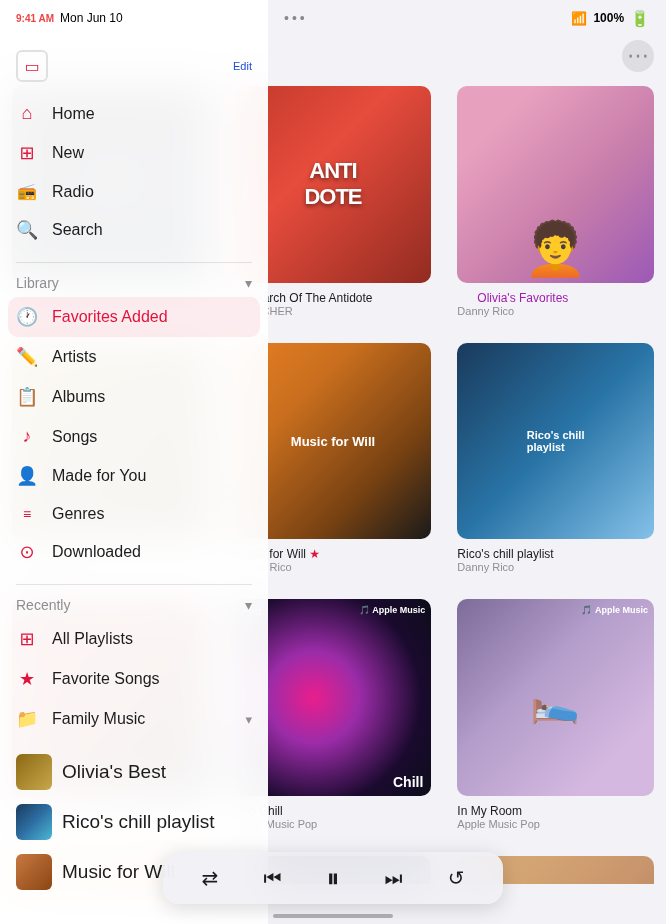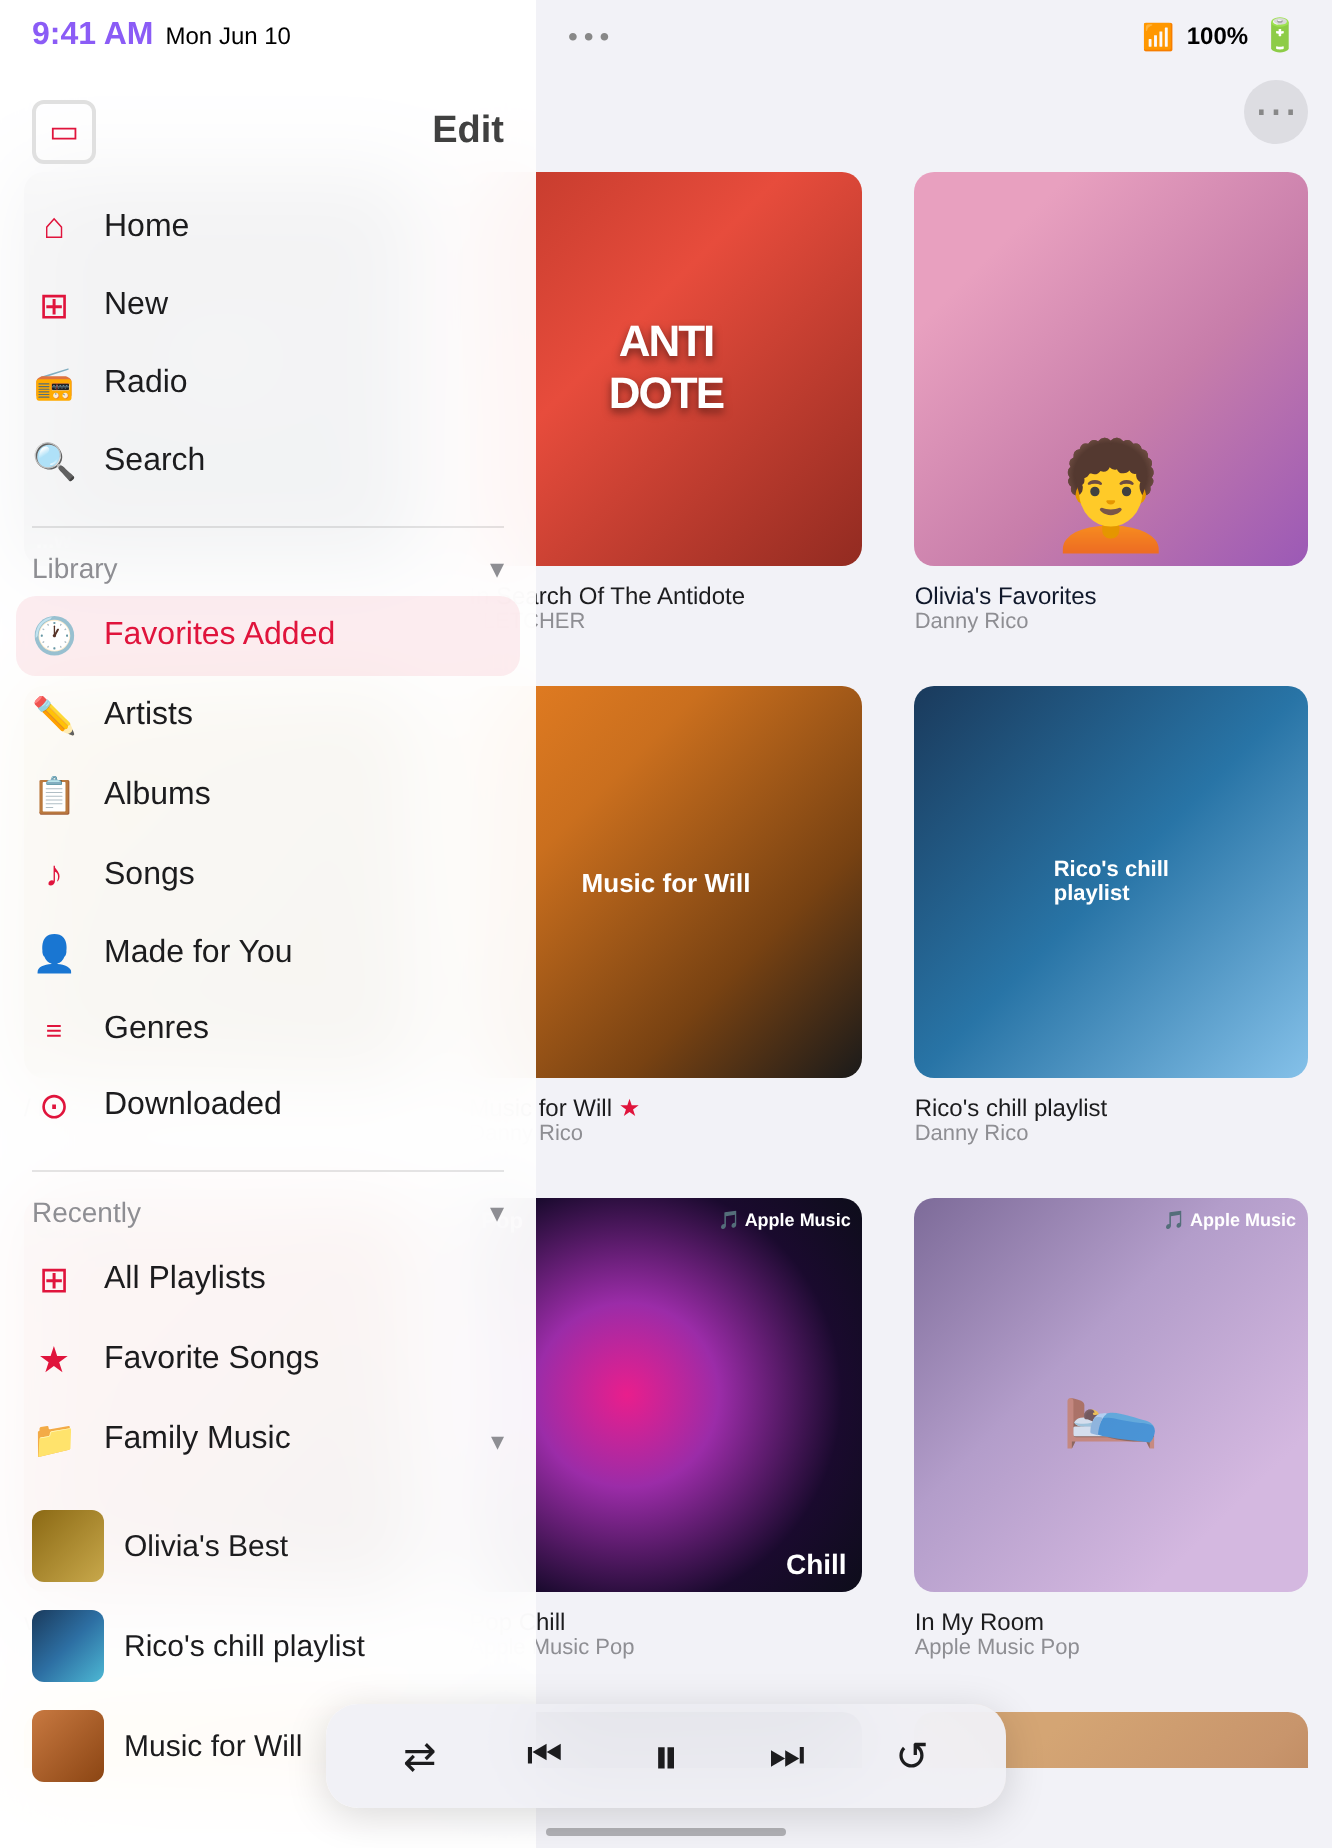--- a/index.html
+++ b/index.html
@@ -45,21 +45,21 @@
       align-items: center;
       justify-content: space-between;
       padding: 10px 16px 8px 16px;
     }
     .sidebar-icon-box {
       width: 32px; height: 32px;
       border: 2px solid #e0e0e0;
       border-radius: 6px;
       display: flex; align-items: center; justify-content: center;
     }
-    .edit-btn { color: #404040; font-size: 19px; font-weight: 700; }
+    .edit-btn { color: #1d4ed8; font-size: 11px; font-weight: 400; }
 
     .nav-section { padding: 4px 0 8px 0; }
     .nav-item {
       display: flex;
       align-items: center;
       padding: 9px 16px;
       gap: 14px;
       cursor: pointer;
     }
     .nav-item .icon { font-size: 18px; color: #e0143c; width: 22px; text-align: center; }
@@ -88,21 +88,21 @@
       border-radius: 6px;
       object-fit: cover;
       background: #ccc;
       flex-shrink: 0;
       overflow: hidden;
     }
     .playlist-thumb.olivia { background: linear-gradient(135deg, #8b6914, #c8a84b); }
     .playlist-thumb.rico { background: linear-gradient(135deg, #1a3a5c, #2d6fa3, #4db8d4); }
     .playlist-thumb.danny { background: linear-gradient(135deg, #4a4a4a, #888); }
     .playlist-thumb.will { background: linear-gradient(135deg, #c87941, #8b4513); }
-    .playlist-label { font-size: 15px; color: #1c1c1e; }
+    .playlist-label { font-size: 19px; color: #1c1c1e; }
 
     .divider { height: 1px; background: rgba(0,0,0,0.1); margin: 4px 16px; }
 
     
     .main-content {
       position: absolute;
       top: 0; left: 0; right: 0;
       height: 100%;
       background: #f2f2f7;
       padding-top: 36px;
@@ -247,21 +247,21 @@
       <span style="font-size:12px;color:#1c1c1e;margin-top:3px;">In Search Of The Antidote</span>
       <span style="font-size:11px;color:#8e8e93;">FLETCHER</span>
     </div>
 
     <div class="grid-item">
       <div class="album-art art-olivia-fav">
         <div style="position:absolute;inset:0;display:flex;align-items:flex-end;justify-content:center;padding-bottom:8px;">
           <div style="font-size:52px;line-height:1;">🧑‍🦱</div>
         </div>
       </div>
-      <span style="font-size:12px;color:#0f172a;margin-top:3px;">Olivia's Favorites</span>
+      <span style="font-size:12px;color:#a21caf;margin-top:3px;margin-left:20px;">Olivia's Favorites</span>
       <span style="font-size:11px;color:#8e8e93;">Danny Rico</span>
     </div>
 
     <div class="grid-item">
       <div class="album-art" style="background: linear-gradient(135deg, #b8860b 0%, #8b6914 40%, #5a4010 100%);">
         <div style="position:absolute;inset:0;display:flex;align-items:center;justify-content:center;flex-direction:column;padding:6px;">
           <div style="font-size:9px;color:rgba(255,255,255,0.8);text-align:center;font-weight:500;">Hae ke K...</div>
         </div>
       </div>
       <span style="font-size:12px;color:#1c1c1e;margin-top:3px;">/ Hae ke K...</span>
@@ -350,21 +350,21 @@
 
     </div>
 
   </div>
 </div>
 
 <div class="sidebar">
 
   <div style="position:absolute;top:0;left:0;right:0;height:36px;display:flex;align-items:center;padding:0 16px;justify-content:space-between;z-index:10;background:rgba(255,255,255,0.95);">
     <div style="display:flex;align-items:center;gap:6px;">
-      <span style="font-size:16px;font-weight:600;color:#8b5cf6;">9:41 AM</span>
+      <span style="font-size:10px;font-weight:600;color:#ef4444;">9:41 AM</span>
       <span style="font-size:12px;color:#000;">Mon Jun 10</span>
     </div>
   </div>
 
   <div class="sidebar-header" style="margin-top:4px;">
     <div class="sidebar-icon-box">
       <span style="color:#e0143c;font-size:16px;">▭</span>
     </div>
     <span class="edit-btn">Edit</span>
   </div>

